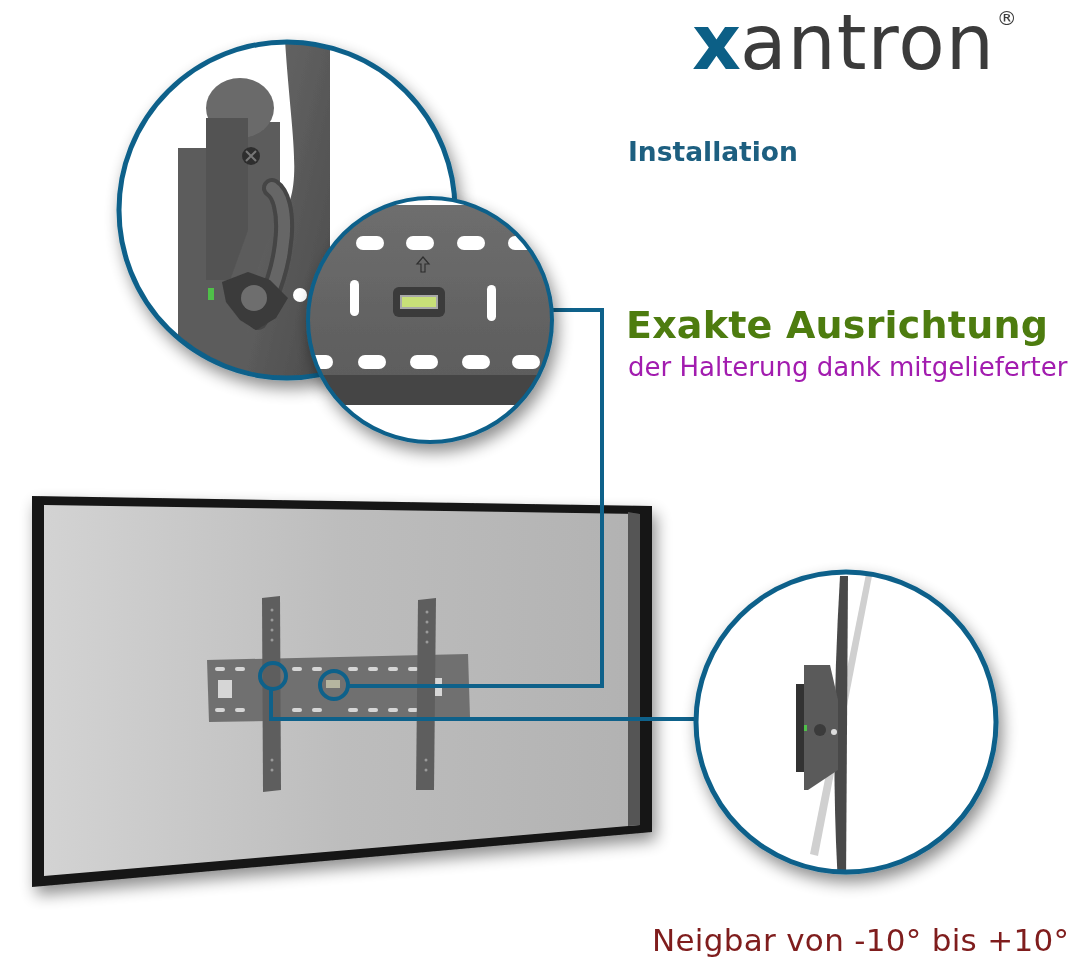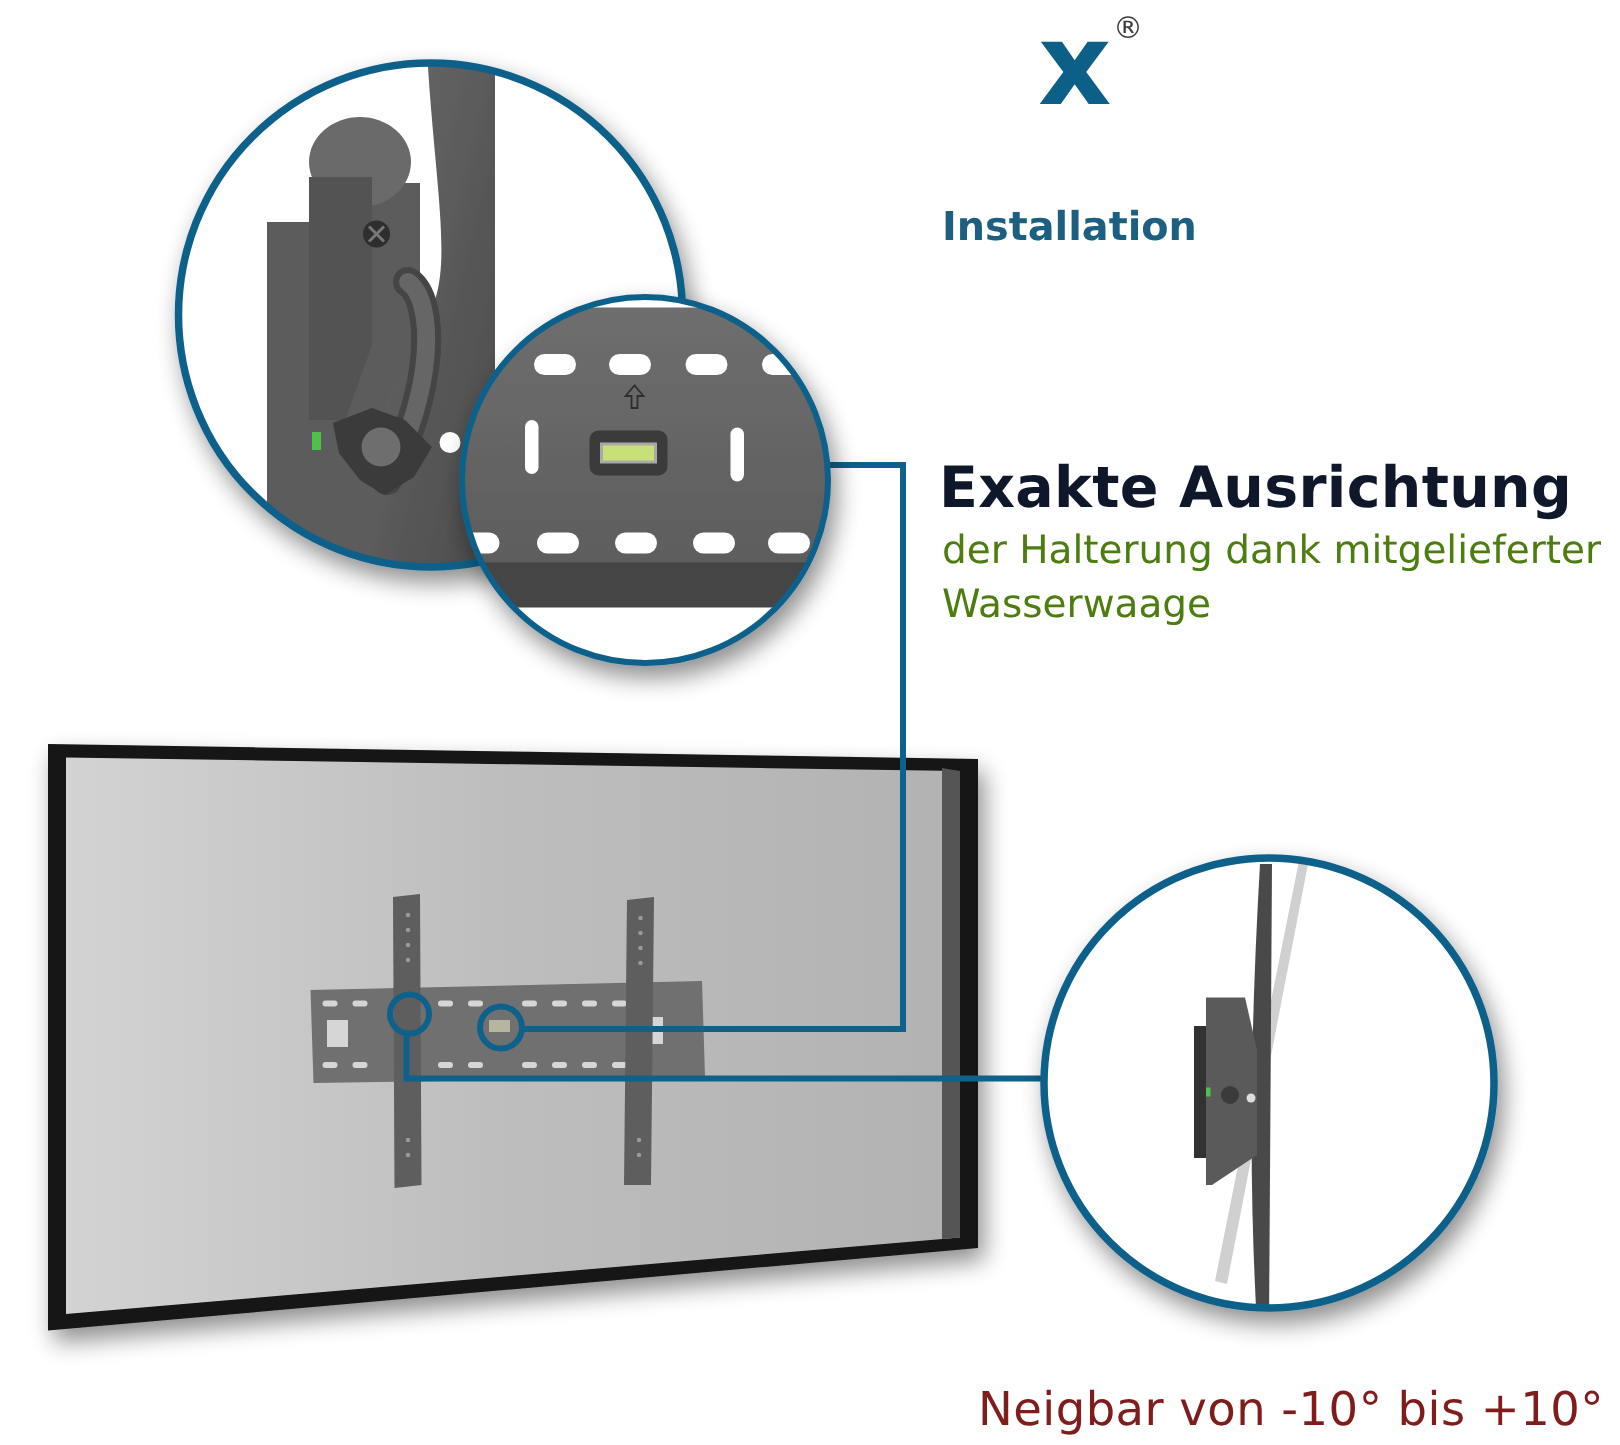--- a/index.html
+++ b/index.html
@@ -21,33 +21,33 @@
   .feat3 { position: absolute; left: 652px; top: 918px; font-size: 31px; line-height: 44px; letter-spacing: 0.3px; }
 
   
   svg.layer { position: absolute; left: 0; top: 0; }
 </style>
 </head>
 <body>
 
 <div class="logo">
   <span class="x" style="color:#0c5f86">x</span>
+  <span class="rest" style="color:#3b3b3b">antron</span>
   <span class="reg" style="color:#3b3b3b">®</span>
 </div>
 
 <div class="feature feat1" style="color:#1d5f80">
   <div>
     <b>Installation</b>
   </div>
 </div>
 
-<div class="feat2-title" style="color:#0f172a">Exakte Ausrichtung</div>
-<div class="feat2-body" style="color:#4d7c0f">
+<div class="feat2-title" style="color:#4d7c0f">Exakte Ausrichtung</div>
+<div class="feat2-body" style="color:#a21caf">
   <div>der Halterung dank mitgelieferter</div>
-  <div>Wasserwaage</div>
 </div>
 
 <div class="feat3" style="color:#7f1d1d">Neigbar von -10° bis +10°</div>
 
 <svg class="layer" width="1080" height="963" viewBox="0 0 1080 963">
   <defs>
     <linearGradient id="tvGrad" x1="0" y1="0" x2="1" y2="0">
       <stop offset="0" stop-color="#d3d3d3"></stop>
       <stop offset="0.5" stop-color="#bdbdbd"></stop>
       <stop offset="1" stop-color="#b2b2b2"></stop>

